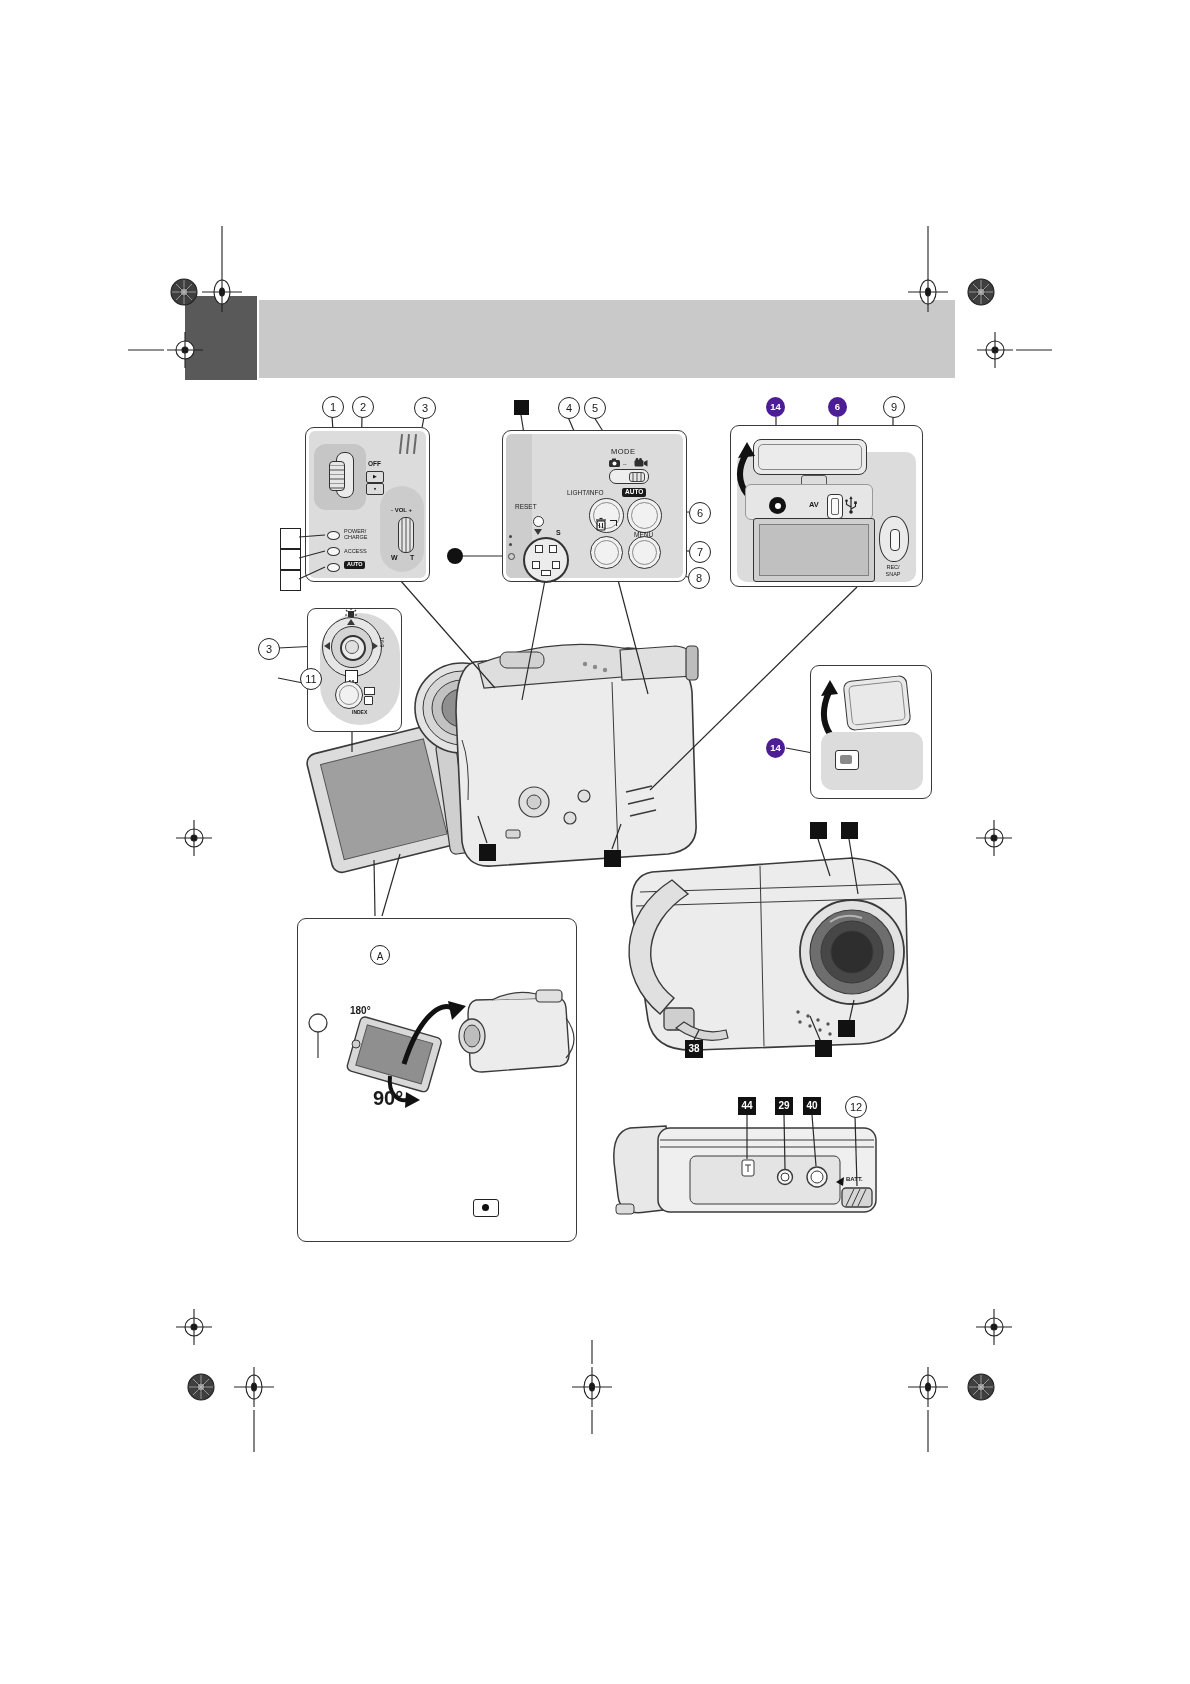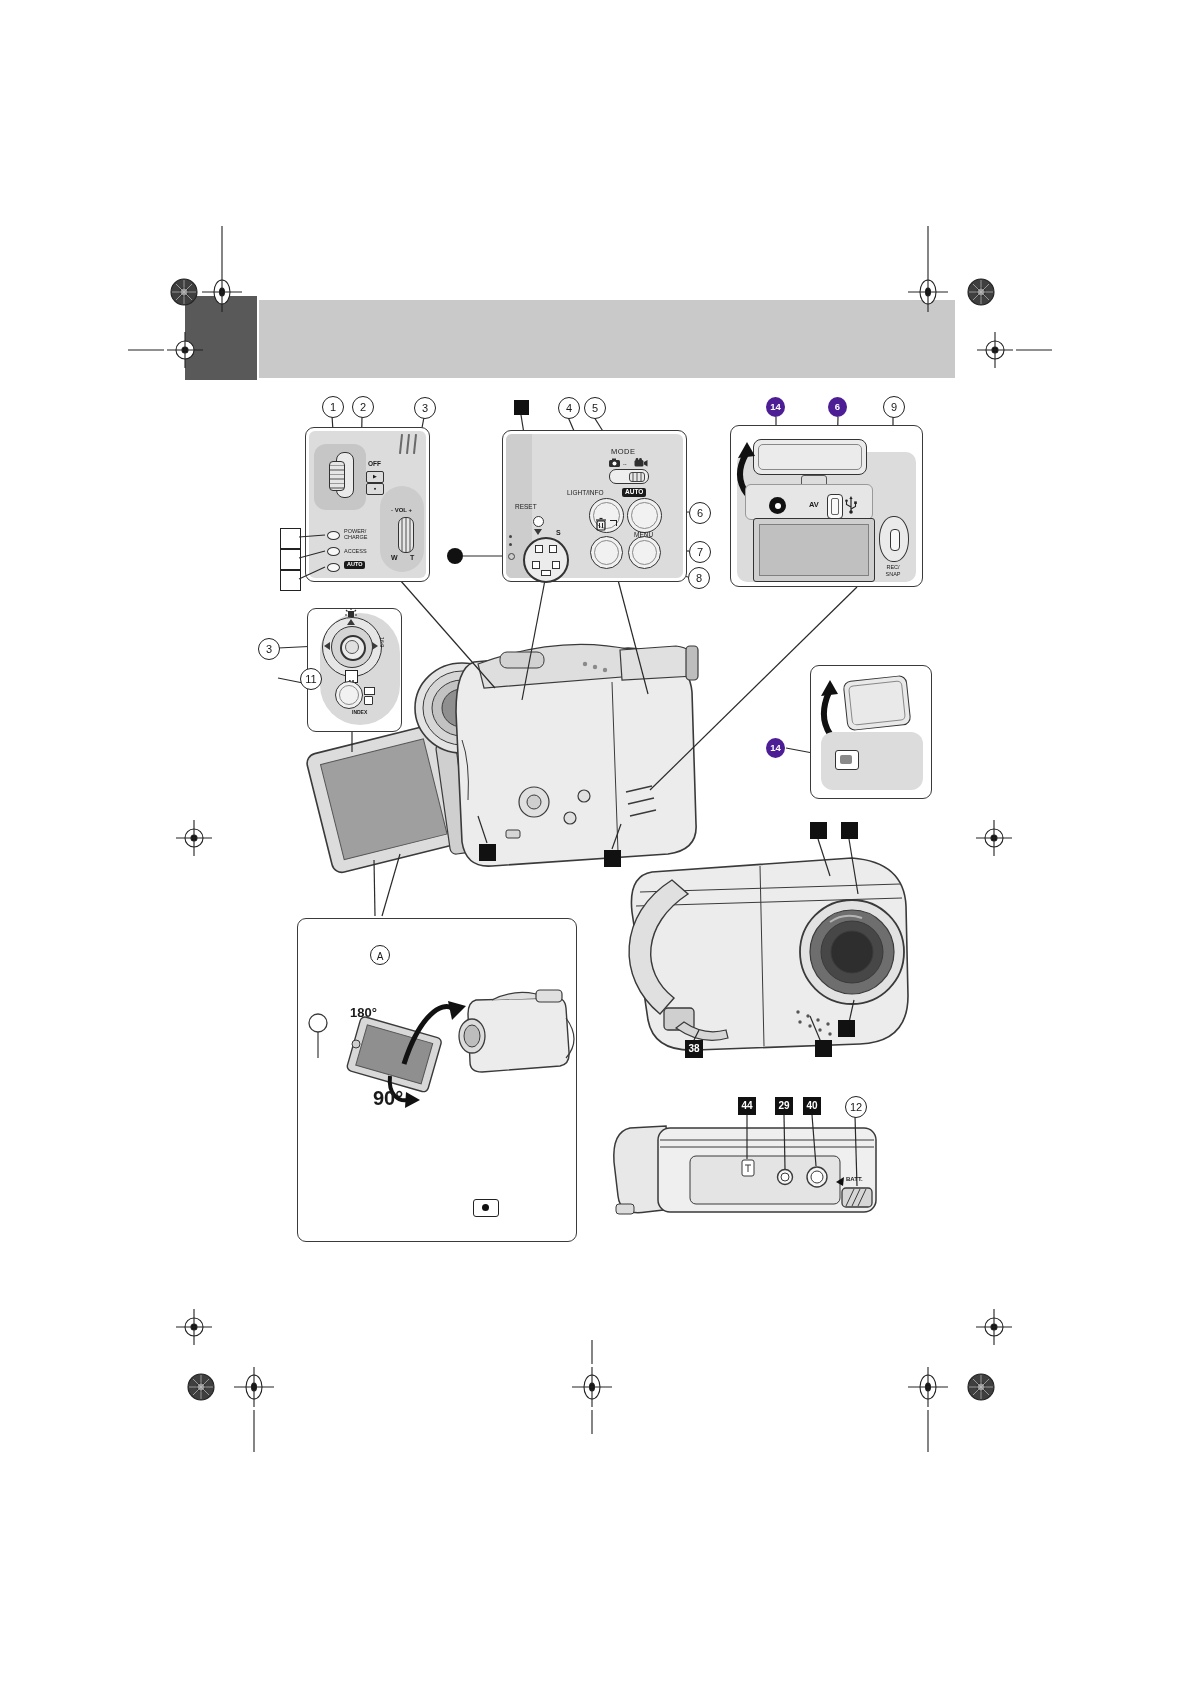--- a/index.html
+++ b/index.html
@@ -406,21 +406,21 @@
     <div class="abs" style="left:10px;top:66px;width:102px;height:58px;background:#dcdcdc;border-radius:12px;"></div>
     <div class="abs" style="left:24px;top:84px;width:22px;height:18px;border:1.5px solid #333;background:#fff;border-radius:3px;">
       <div class="abs" style="left:4px;top:4px;width:12px;height:9px;background:#8a8a8a;border-radius:2px;"></div>
     </div>
   </div>
 
   <div class="panel z2" style="left:297px;top:918px;width:278px;height:322px;background:transparent;">
     <div class="abs" style="left:72px;top:26px;width:18px;height:18px;border:1.3px solid #222;border-radius:50%;text-align:center;">
       <span style="font-size:10px;line-height:18px;">A</span>
     </div>
-    <div class="lbl" style="left:52px;top:86px;font-size:13px;font-weight:bold;">180°</div>
+    <div class="lbl" style="left:52px;top:86px;font-size:10px;font-weight:bold;">180°</div>
     <div class="lbl" style="left:75px;top:168px;font-size:20px;font-weight:bold;">90°</div>
     <div class="abs" style="left:175px;top:280px;width:24px;height:16px;border:1.5px solid #222;border-radius:3px;">
       <div class="abs" style="left:8px;top:4px;width:7px;height:7px;background:#111;border-radius:50%;"></div>
     </div>
   </div>
 
   <div class="co z3" style="left:322px;top:396px;">1</div>
   <div class="co z3" style="left:352px;top:396px;">2</div>
   <div class="co z3" style="left:414px;top:397px;">3</div>
   <div class="co z3" style="left:558px;top:397px;">4</div>

